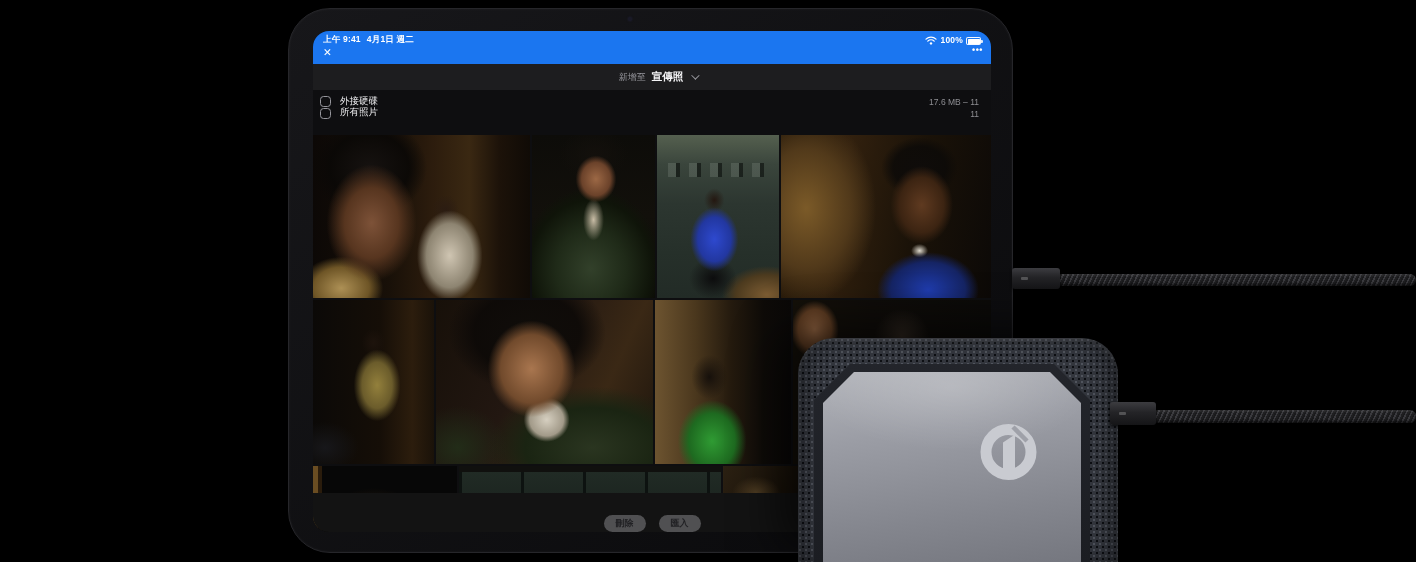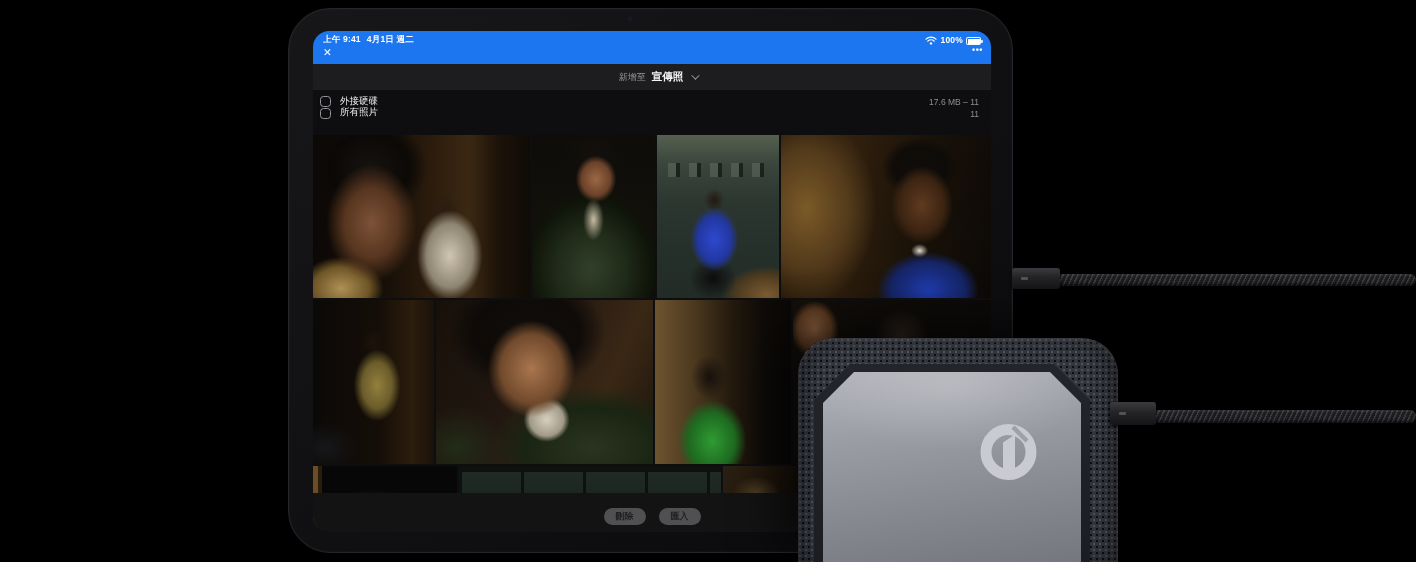--- a/index.html
+++ b/index.html
@@ -107,21 +107,21 @@
   .r3c2{left:146px;top:435px;width:262px;height:66px;background:
     linear-gradient(180deg,#10100e 0 6px,rgba(0,0,0,0) 6px),
     repeating-linear-gradient(90deg,#0d1210 0 3px,rgba(0,0,0,0) 3px 62px),
     linear-gradient(180deg,#222c26 0%,#1b241f 60%,#161d19 100%);}
   .r3c3{left:410px;top:435px;width:83px;height:66px;background:
     radial-gradient(ellipse 30px 20px at 40% 40%,#4e3c22 0%,rgba(0,0,0,0) 80%),
     linear-gradient(120deg,#2c2113 0%,#191209 60%,#0d0a07 100%);}
 
   
   .actionbar{position:absolute;left:0;top:462px;width:678px;height:39px;background:#131313;
-        display:flex;justify-content:center;align-items:center;gap:13px;padding-top:7px;}
+        display:flex;justify-content:center;align-items:flex-end;gap:13px;padding-top:7px;}
   .pill{height:17px;padding:0 12px;border-radius:9px;border:none;background:#505052;color:#212124;
         font-size:9px;font-weight:700;line-height:17px;cursor:pointer;}
 
   
   .cable{position:absolute;background:repeating-linear-gradient(115deg,#1a1a1c 0 1.5px,#3a3a3e 1.5px 3px,#1f1f21 3px 4.5px);
         border-radius:6px;box-shadow:inset 0 2px 2px rgba(255,255,255,.07),inset 0 -2px 3px rgba(0,0,0,.6);}
   .cable1{left:1056px;top:274px;width:360px;height:12px;}
   .cable2{left:1152px;top:410px;width:264px;height:13px;}
   .connector{position:absolute;background:linear-gradient(180deg,#3c3c40,#242427 45%,#151517);
         border-radius:3px;box-shadow:0 1px 3px rgba(0,0,0,.8);}

